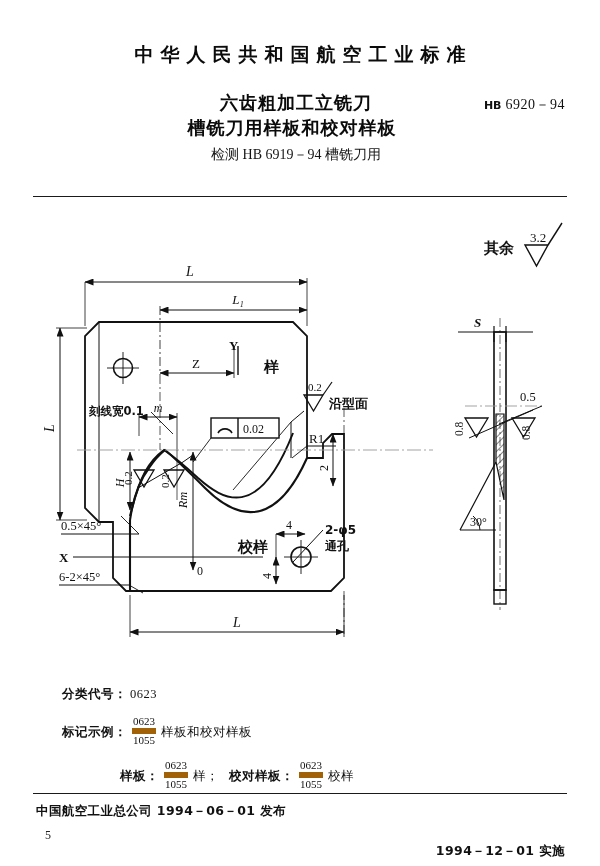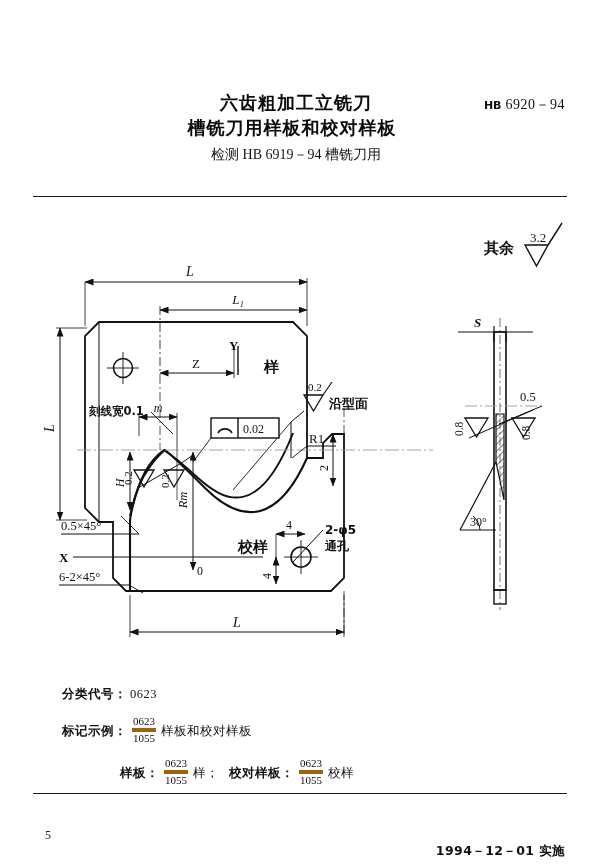--- a/index.html
+++ b/index.html
@@ -132,21 +132,21 @@
     margin: 0 5px;
     font-family: "Liberation Serif", serif;
     font-size: 11px;
     line-height: 11px;
     position: relative;
     top: -1px;
   }
   .frac .num { padding: 0 1px; }
   .frac .den {
     padding: 0 1px;
-    border-top: 4px solid #a16207;
+    border-top: 6px solid #a16207;
     margin-top: 1px;
     padding-top: 1px;
   }
   .note-txt { font-weight: normal; letter-spacing: 0.5px; }
   .gap { display: inline-block; width: 10px; }
 
   
   .footer-left {
     position: absolute;
     left: 36px;
@@ -185,20 +185,21 @@
   .t-cn {
     font-family: "DejaVu Sans", "Liberation Sans", sans-serif;
     font-weight: bold;
   }
 </style>
 </head>
 <body>
 
 <div class="page">
 
+  <div class="std-org">中华人民共和国航空工业标准</div>
 
   <div class="title-block">
     <div class="title-line1">六齿粗加工立铣刀</div>
     <div class="title-line2">槽铣刀用样板和校对样板</div>
     <div class="title-sub">检测 HB 6919－94 槽铣刀用</div>
   </div>
 
   <div class="std-no">
     <span class="hb">HB</span>
     <span>6920－94</span>
@@ -490,16 +491,17 @@
       <span class="frac">
         <span class="num">0623</span>
         <span class="den">1055</span>
       </span>
       <span class="note-txt">校样</span>
     </div>
 
   </div>
 
   <div class="rule rule-bottom"></div>
+  <div class="footer-left">中国航空工业总公司 1994－06－01 发布</div>
   <div class="footer-right">1994－12－01 实施</div>
   <div class="page-num">5</div>
 
 </div>
 
 </body></html>

